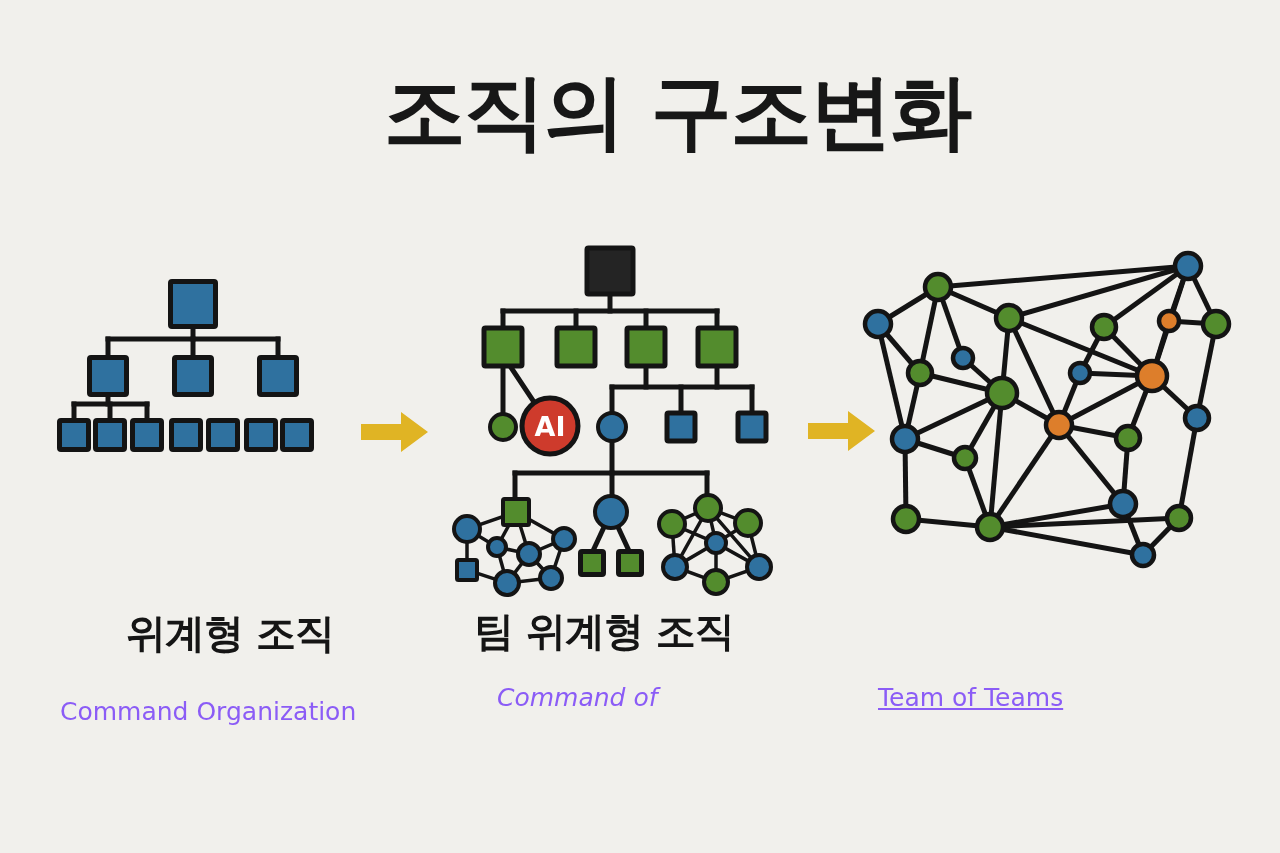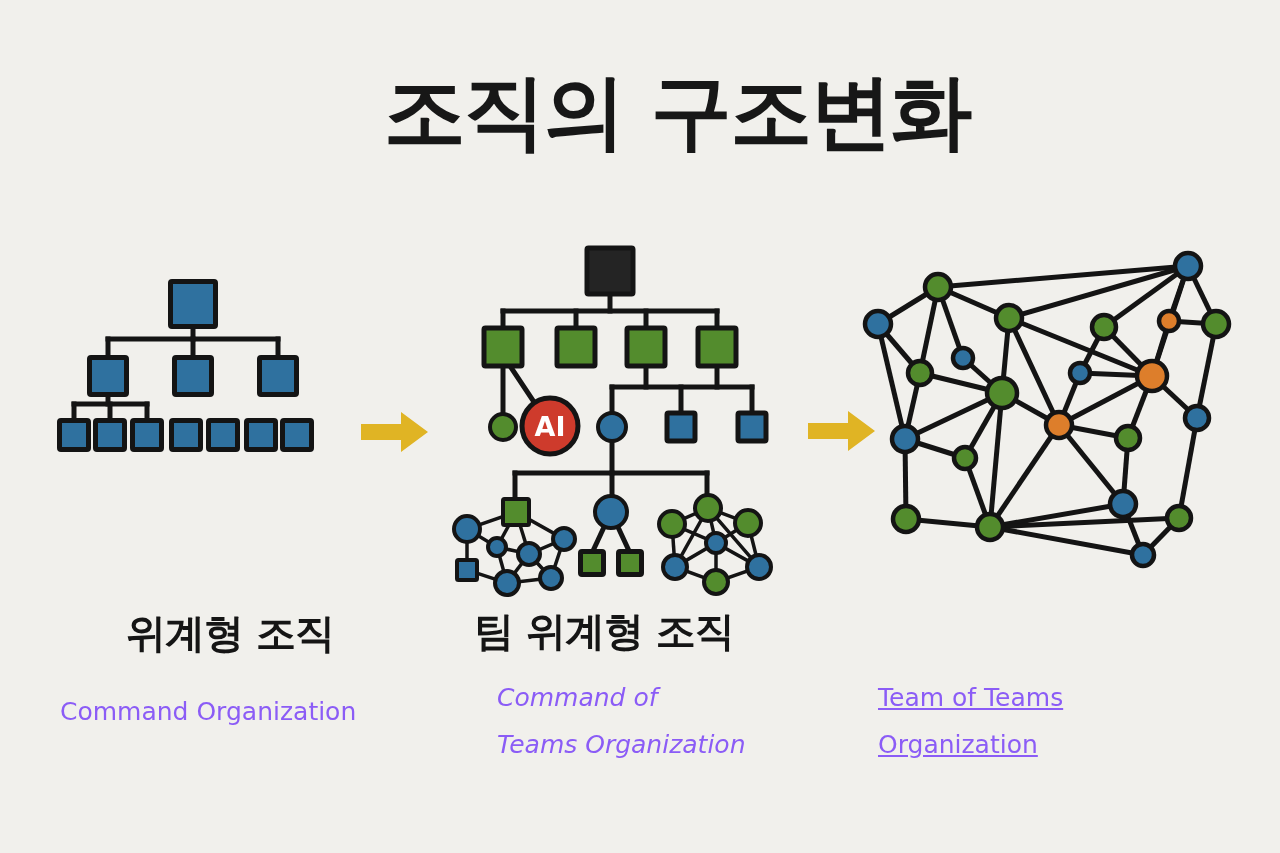--- a/index.html
+++ b/index.html
@@ -220,20 +220,18 @@
   <div class="page-title">조직의 구조변화</div>
 
   <div class="cap-ko" id="cap1-ko">위계형 조직</div>
   <div class="cap-en" id="cap1-en">
     <div>Command Organization</div>
   </div>
 
   <div class="cap-ko" id="cap2-ko">팀 위계형 조직</div>
   <div class="cap-en" id="cap2-en">
     <div>Command of</div>
-    <div>Teams Organization</div>
   </div>
 
   <div class="cap-en" id="cap3-en">
     <div>Team of Teams</div>
-    <div>Organization</div>
   </div>
 </div>
 
 </body></html>

